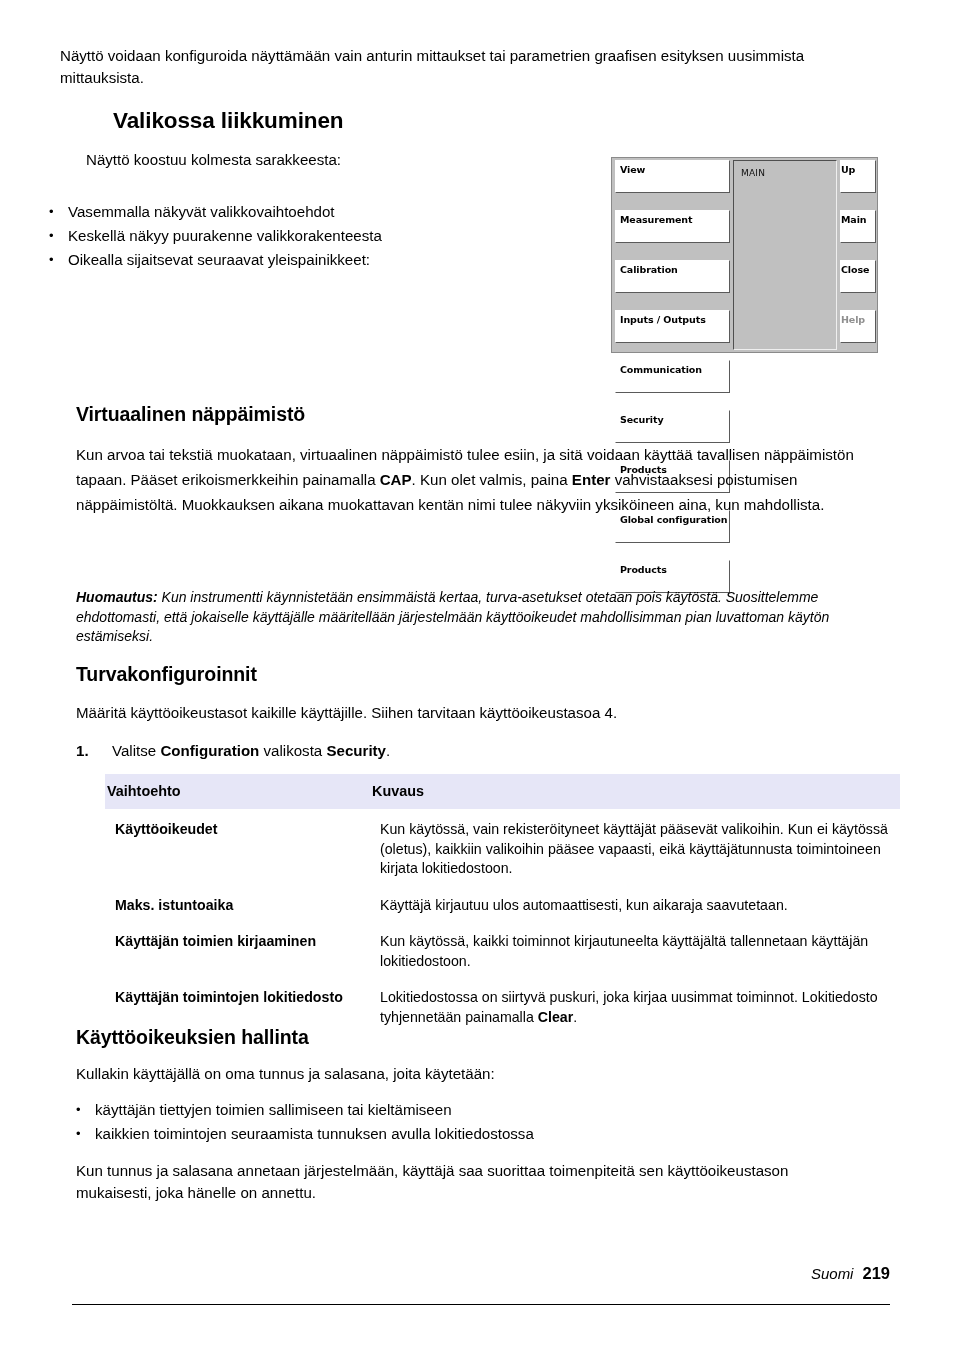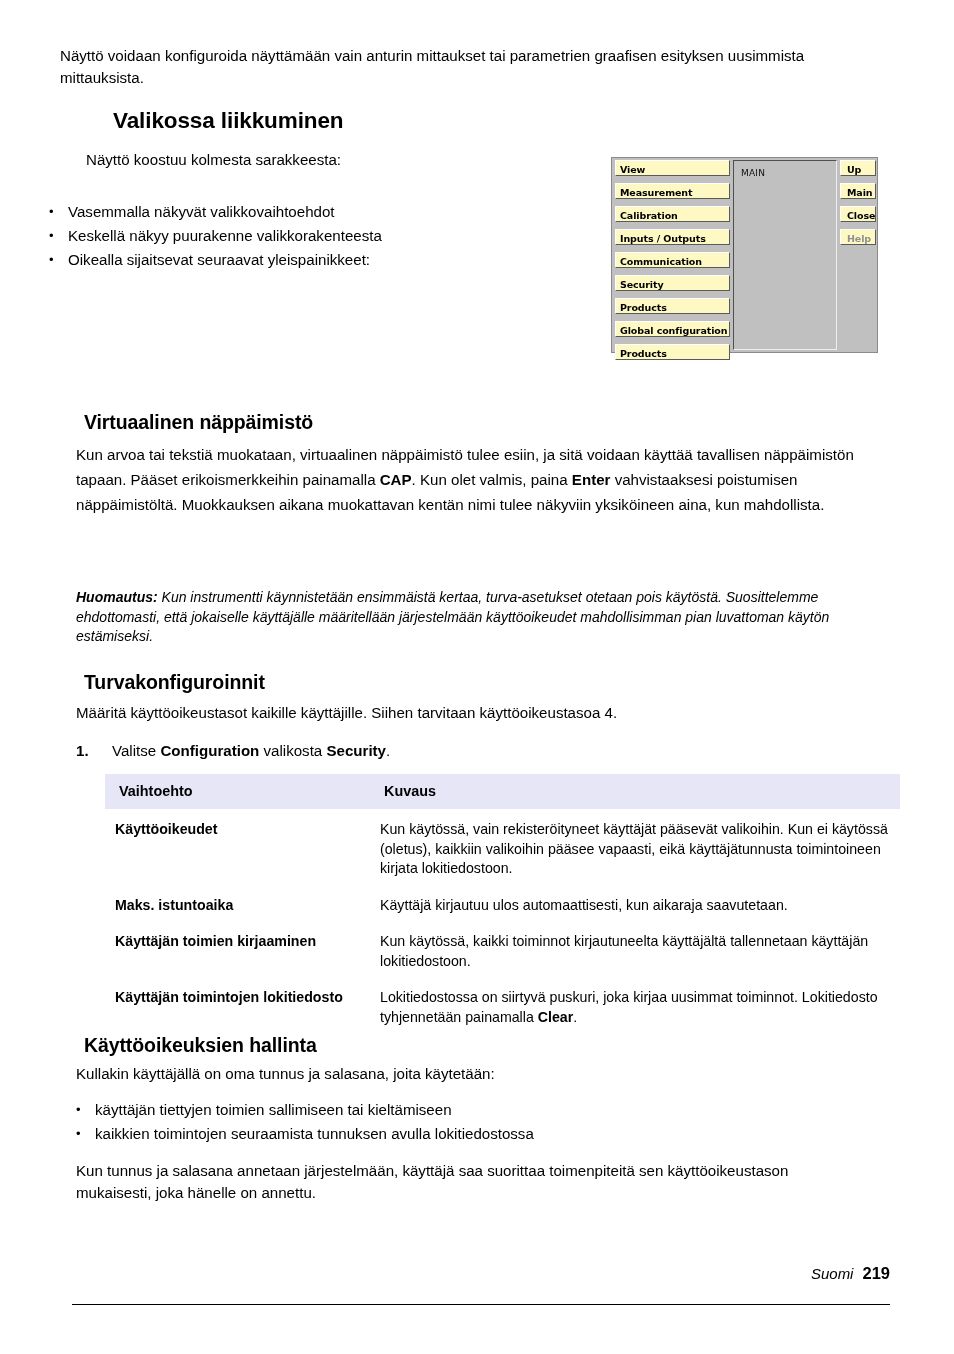--- a/index.html
+++ b/index.html
@@ -32,21 +32,21 @@
 
   h1.sec {
     font-size: 22.5px;
     font-weight: bold;
     margin: 0;
     letter-spacing: -0.1px;
   }
   h2.sub {
     font-size: 19.5px;
     font-weight: bold;
-    margin: 8px;
+    margin: 0;
     letter-spacing: -0.1px;
   }
 
   
   ul.bul {
     list-style: none;
     margin: 0;
     padding: 0;
   }
   ul.bul > li {
@@ -103,35 +103,35 @@
     border: 1px solid #8a8a8a;
     font-family: "DejaVu Sans", sans-serif;
   }
   .menu-left {
     position: absolute;
     left: 3px;
     top: 2px;
     width: 115px;
   }
   .menu-btn {
-    background: #fef9c3;
+    background: #ffffff;
     border-top: 1px solid #ffffff;
     border-left: 1px solid #ffffff;
     border-right: 1px solid #5a5a5a;
     border-bottom: 1px solid #5a5a5a;
-    height: 16px;
+    height: 33px;
     line-height: 18px;
     font-size: 9.5px;
     font-weight: bold;
     color: #000;
     padding-left: 4px;
     box-sizing: border-box;
     white-space: nowrap;
     overflow: hidden;
-    margin-bottom: 7px;
+    margin-bottom: 17px;
     letter-spacing: -0.1px;
   }
   .menu-mid {
     position: absolute;
     left: 121px;
     top: 2px;
     width: 104px;
     height: 190px;
     background: #c0c0c0;
     border-top: 1px solid #4f4f4f;
@@ -147,39 +147,39 @@
     letter-spacing: 0.2px;
   }
   .menu-right {
     position: absolute;
     left: 228px;
     top: 2px;
     width: 36px;
   }
   .menu-right .menu-btn {
     text-align: left;
-    padding-left: 6px;
+    padding-left: 0;
   }
   .menu-btn.disabled { color: #8f8f8f; }
 
   
   .opt-table {
     position: absolute;
     left: 105px;
     top: 774px;
     width: 795px;
     border-collapse: collapse;
     font-size: 14.2px;
   }
   .opt-table th {
     background: #e6e6f7;
     text-align: left;
     font-weight: bold;
     font-size: 14.4px;
-    padding: 9px 0 10px 14px;
+    padding: 9px 0 10px 2px;
     vertical-align: top;
   }
   .opt-table th.c1 { width: 247px; }
   .opt-table td {
     vertical-align: top;
     padding: 11px 0 0 10px;
     line-height: 19.5px;
   }
   .opt-table td.c1 {
     font-weight: bold;

